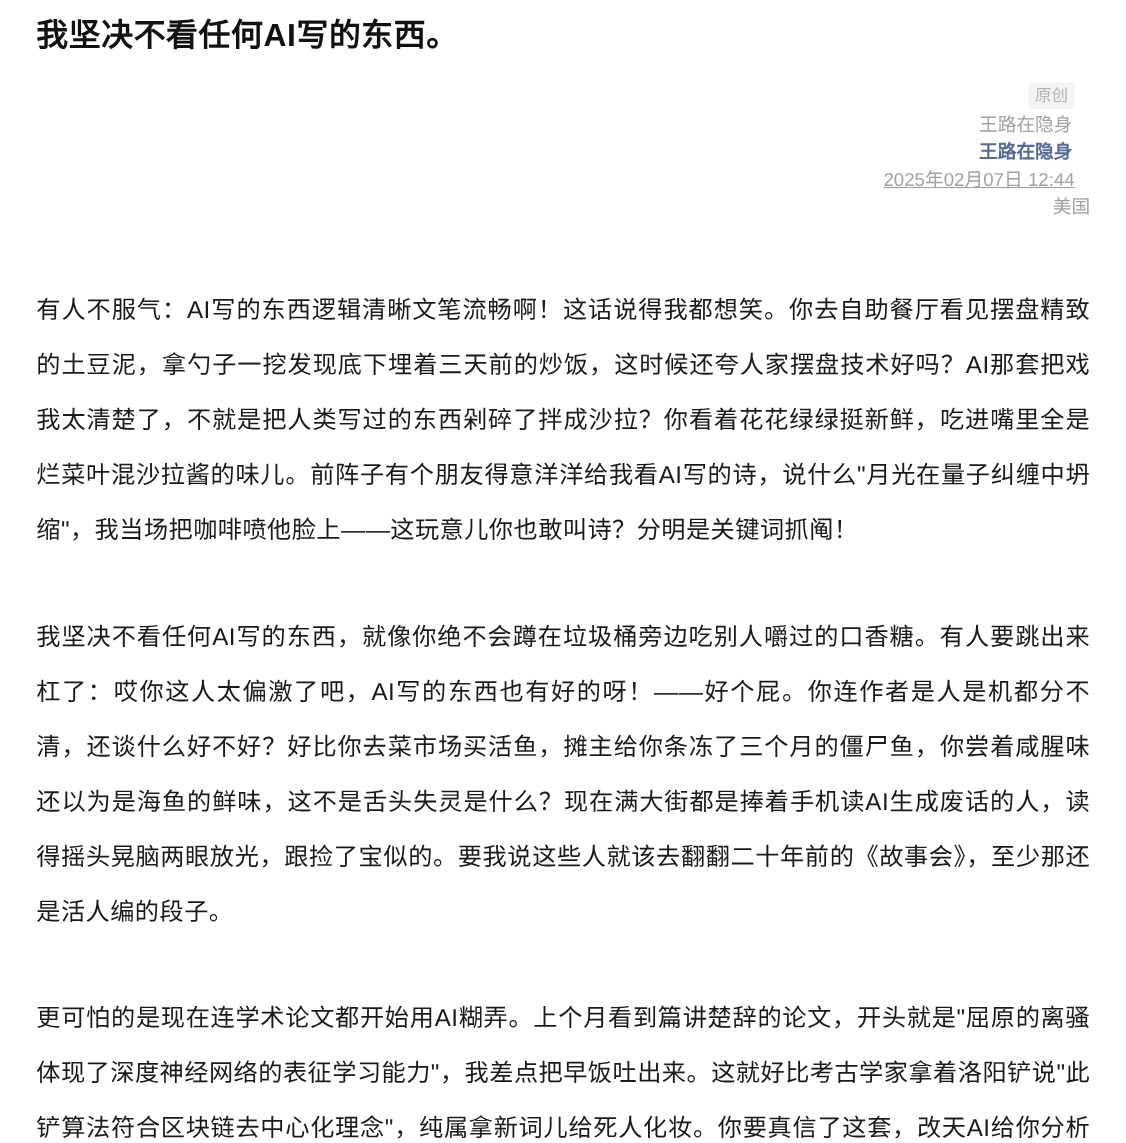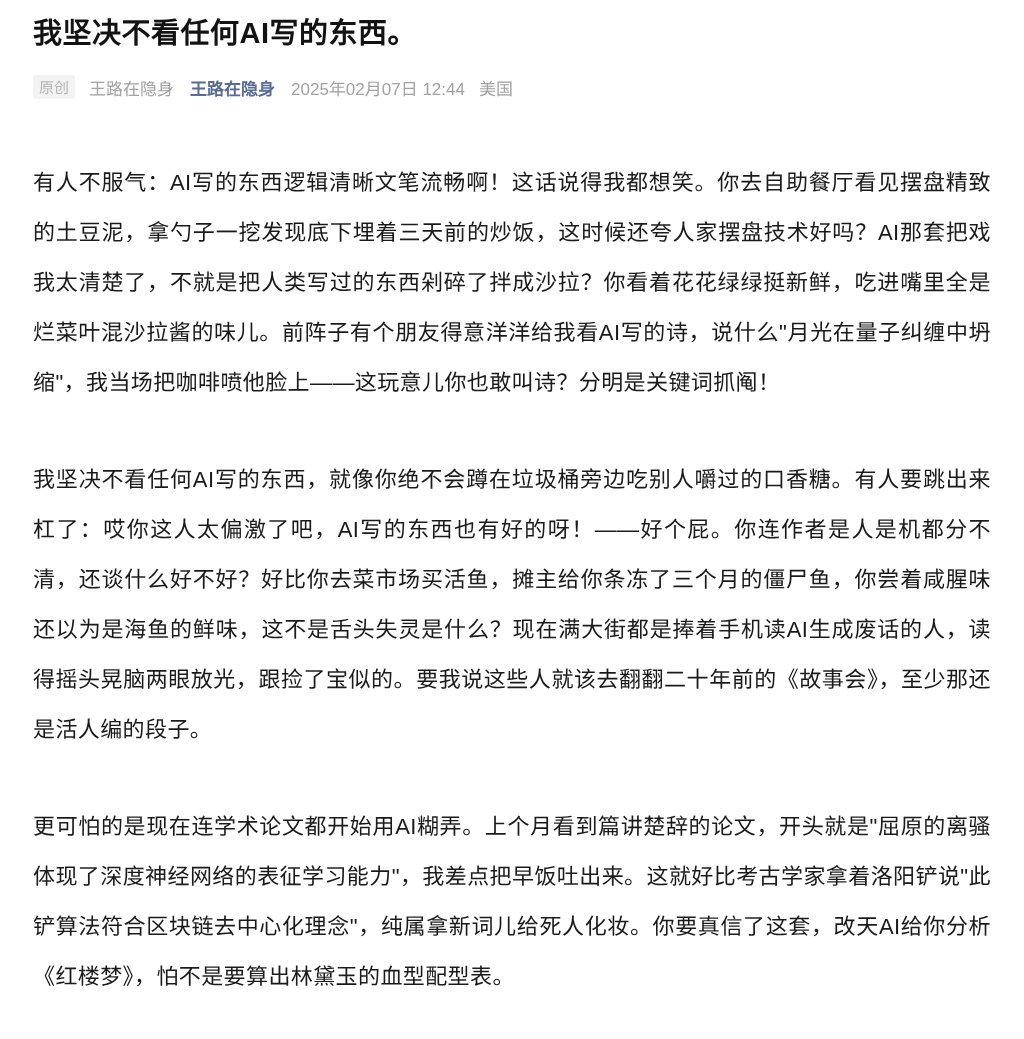--- a/index.html
+++ b/index.html
@@ -19,24 +19,25 @@
     font-size: 29px;
     line-height: 1.35;
     font-weight: 700;
     color: #121212;
     letter-spacing: 0.5px;
     margin: 0;
   }
   .meta-row {
     margin-top: 22px;
     display: flex;
-    align-items: flex-start;
+    align-items: flex-end;
     font-size: 17px;
     color: #a2a2a2;
     white-space: nowrap;
+    flex-direction: column;
   }
   .original-tag {
     display: inline-block;
     background: #f3f3f3;
     color: #b4b4b4;
     font-size: 15px;
     line-height: 1;
     padding: 5px 6px 4px;
     border-radius: 3px;
     margin-right: 14px;
@@ -48,20 +49,21 @@
   .account-link {
     color: #576b95;
     font-weight: 700;
     margin-right: 16px;
     text-decoration: none;
     cursor: pointer;
   }
   .publish-date {
     color: #a2a2a2;
     margin-right: 14px;
+    text-decoration: underline;
   }
   .publish-location {
     color: #a2a2a2;
   }
   .article-body {
     margin-top: 58px;
   }
   .article-body p {
     font-size: 22px;
     line-height: 50px;

